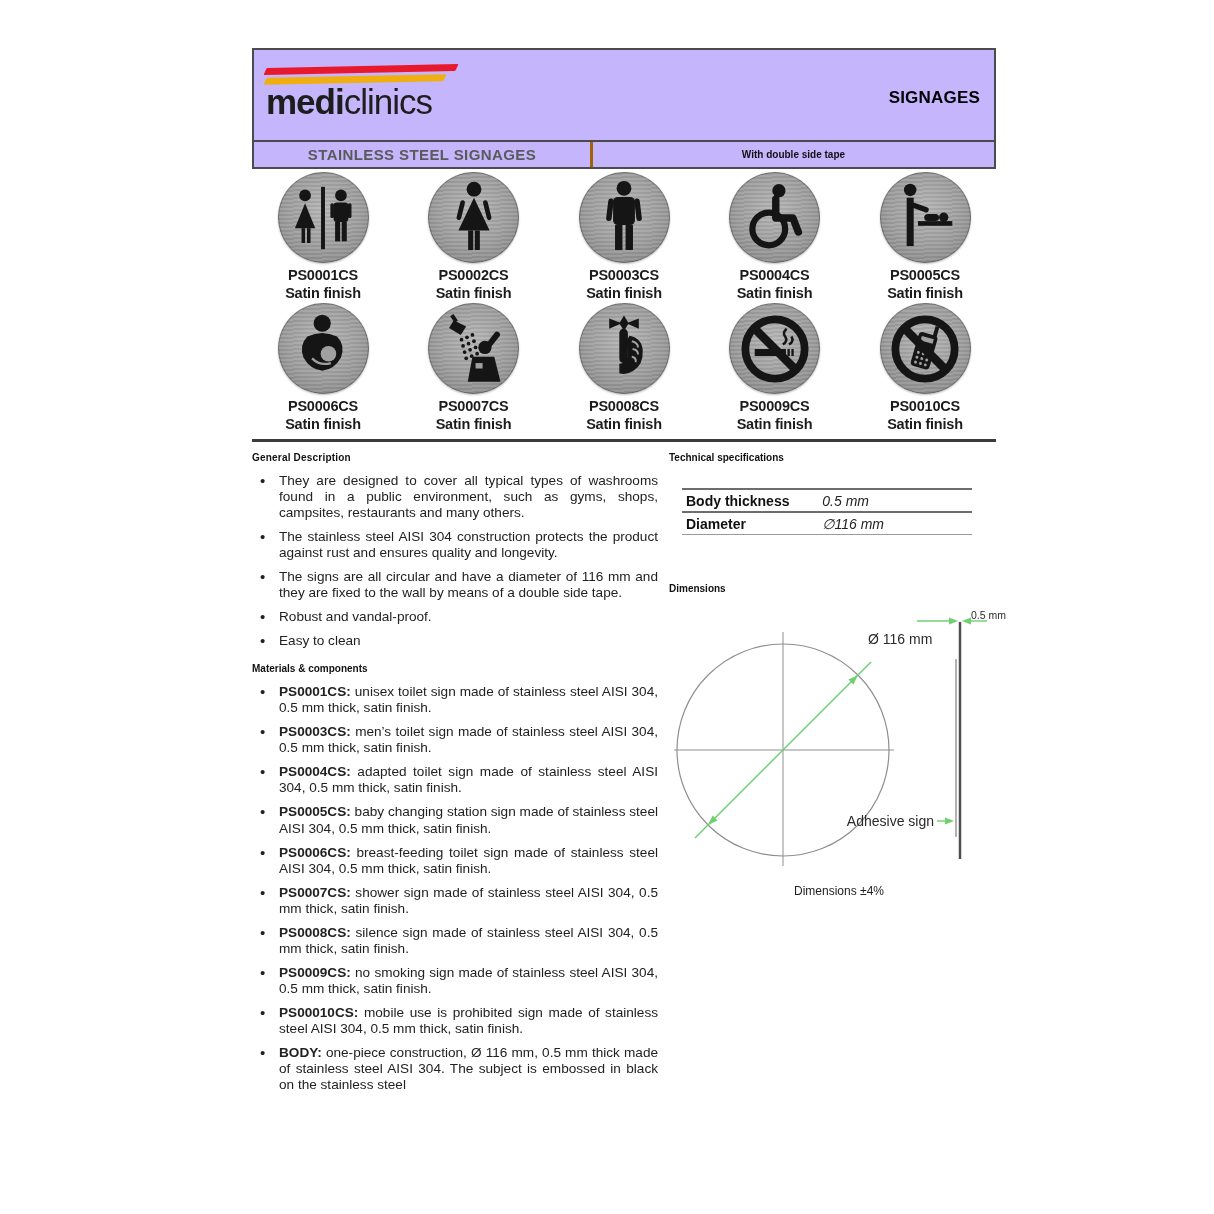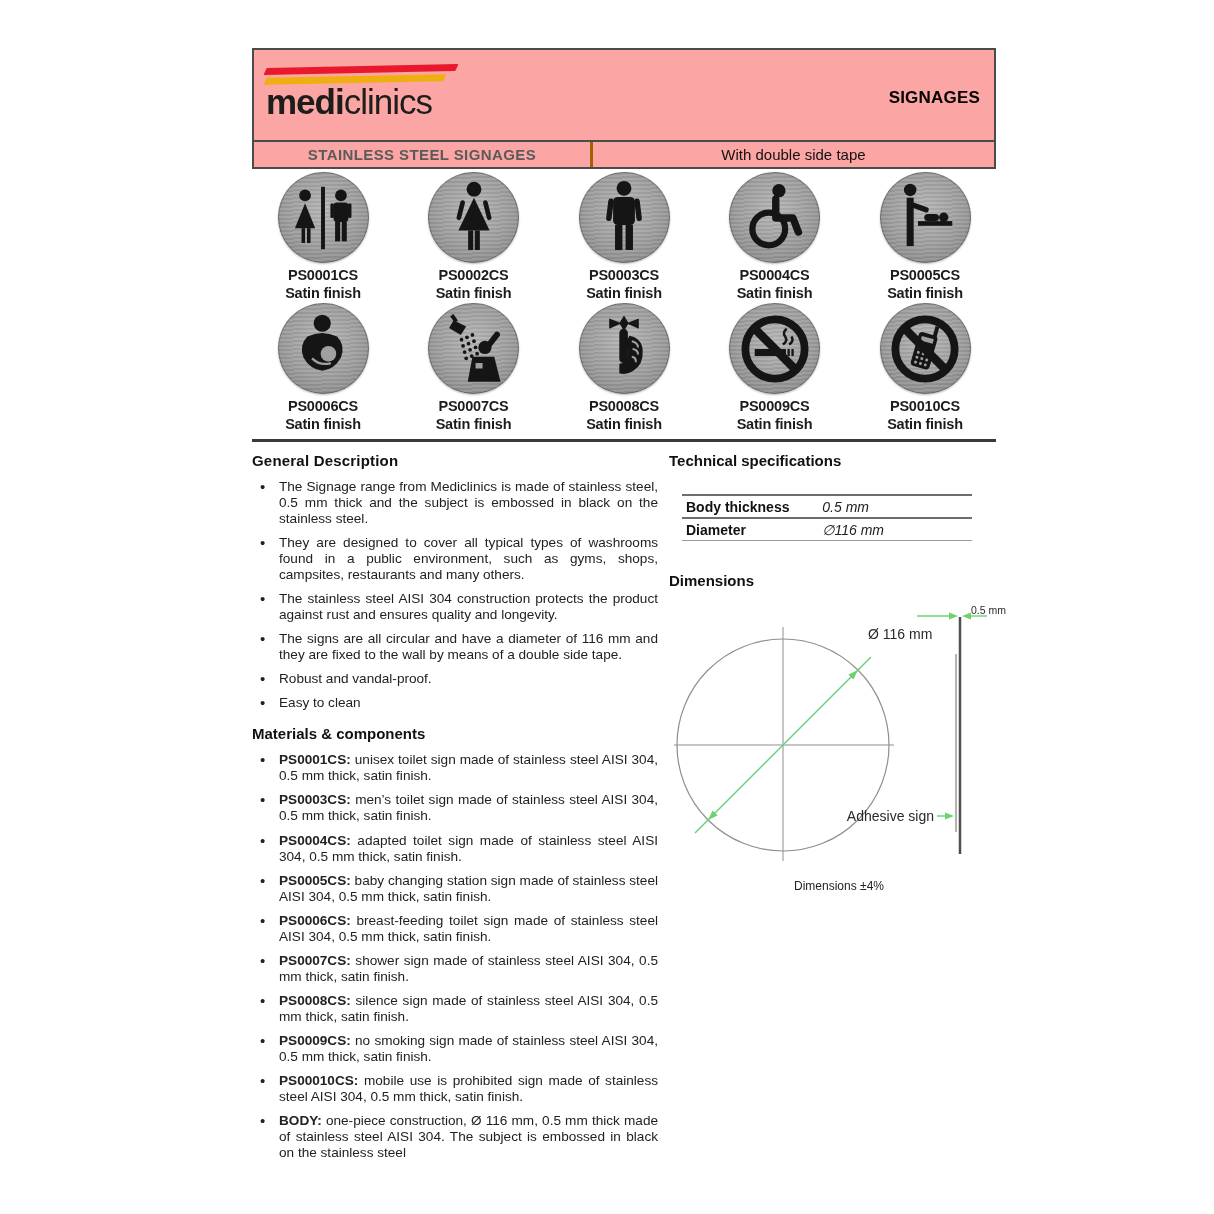--- a/index.html
+++ b/index.html
@@ -1,32 +1,32 @@
 <!DOCTYPE html>
 <html><head>
 <meta charset="utf-8">
 <style>
   * { margin:0; padding:0; box-sizing:border-box; }
   html,body { width:1214px; height:1214px; background:#ffffff; font-family:"Liberation Sans", sans-serif; color:#1c1c1c; }
   .page { position:relative; width:1214px; height:1214px; background:#fff; overflow:hidden; }
   .content { position:absolute; left:252px; top:48px; width:744px; }
 
   
-  .header-box { border:2px solid #4b4b4b; background:#fca5a5; }
+  .header-box { border:2px solid #4b4b4b; background:#c4b5fd; }
   .header-top { display:flex; justify-content:space-between; align-items:flex-start; height:90px; padding:8px 14px 0 12px; }
   .logo { width:200px; padding-top:8px; }
   .logo-stripe-red { width:190px; height:7px; background:#e8192c; transform:skewX(-25deg) rotate(-1.2deg); border-radius:1px; }
   .logo-stripe-yellow { width:178px; height:7px; background:#efaf10; transform:skewX(-25deg) rotate(-1.2deg); margin-top:3px; border-radius:1px; }
   .logo-text { font-size:35px; color:#1d1d1b; letter-spacing:-1px; margin-top:1px; line-height:1.05; }
   .logo-text .bold { font-weight:bold; }
   .page-title { font-size:17px; font-weight:bold; color:#000; margin-top:30px; letter-spacing:0.2px; }
   .header-cells { display:flex; border-top:2px solid #4b4b4b; height:27px; }
   .cell-left { flex:0 0 45.8%; border-right:3px solid #a16207; display:flex; align-items:center; justify-content:center;
                font-weight:bold; font-size:15px; color:#5a5a5a; letter-spacing:0.4px; }
-  .cell-right { flex:1; display:flex; align-items:center; justify-content:center; font-weight:normal; font-size:15px; color:#111; }
+  .cell-right { flex:1; display:flex; align-items:center; justify-content:center; font-weight:bold; font-size:10px; color:#111; }
 
   
   .grid { display:flex; justify-content:space-between; margin-top:3px; }
   .grid.second { margin-top:2px; }
   .card { width:142px; text-align:center; }
   .disc { width:91px; height:91px; margin:0 auto; border-radius:50%;
           background:
             repeating-linear-gradient(178deg, rgba(255,255,255,0.07) 0 2px, rgba(0,0,0,0.05) 2px 4px),
             radial-gradient(circle at 50% 42%, #b7b7b7, #9d9d9d 55%, #7e7e7e 100%);
           box-shadow: inset 0 0 0 1px rgba(0,0,0,0.25), 0 1px 2px rgba(0,0,0,0.25);
@@ -34,35 +34,35 @@
   .disc svg { width:78px; height:78px; }
   .pict { fill:#151515; }
   .code { font-size:14.5px; font-weight:bold; margin-top:4px; letter-spacing:-0.2px; }
   .finish { font-size:14.5px; font-weight:bold; margin-top:2px; letter-spacing:-0.2px; }
   .thick-rule { height:3px; background:#3a3a3a; margin-top:7px; }
 
   
   .columns { display:flex; margin-top:10px; }
   .col-left { width:406px; }
   .col-right { width:338px; margin-left:0; padding-left:11px; }
-  h3.sec { font-size:15px; font-weight:bold; color:#111; margin-bottom:10px; }
+  h3.sec { font-size:10px; font-weight:bold; color:#111; margin-bottom:10px; }
   .gd-head { letter-spacing:0.2px; }
   ul.blist { list-style:none; }
   ul.blist li { position:relative; padding-left:27px; margin-bottom:8px; font-size:13.6px; line-height:1.18; text-align:justify; color:#222; }
   ul.blist li::before { content:"•"; position:absolute; left:8px; top:-1px; font-size:15px; color:#222; }
   ul.blist li b { font-weight:bold; }
   .mat-head { margin-top:14px; margin-bottom:12px; }
 
   
   .spec-table { width:290px; margin:25px 0 0 13px; border-collapse:collapse; }
   .spec-table td { font-size:14px; padding:2.5px 0 2.5px 4px; border-top:2px solid #6d6d6d; }
   .spec-table tr:last-child td { border-bottom:1.5px solid #9a9a9a; }
   .spec-label { font-weight:bold; width:47%; color:#111; }
   .spec-value { font-style:italic; color:#222; }
-  .dim-head { margin-top:31px; margin-bottom:0; }
+  .dim-head { margin-top:48px; margin-bottom:0; }
 
   
   .diagram { position:relative; width:340px; height:272px; margin-top:8px; }
   .diagram svg { position:absolute; left:0; top:0; }
   .dlabel { position:absolute; font-size:14px; color:#2a2a2a; white-space:nowrap; }
   .lab-diam { left:199px; top:27px; }
   .lab-thick { left:302px; top:5px; font-size:10.5px; }
   .lab-tape { left:170px; top:209px; width:95px; text-align:right; }
   .tolerance { width:340px; text-align:center; font-size:12px; color:#222; margin-top:8px; }
 </style>
@@ -281,21 +281,20 @@
       </div>
     </div>
 
     <div class="thick-rule"></div>
 
     <div class="columns">
 
       <div class="col-left">
         <h3 class="sec gd-head">General  Description</h3>
         <ul class="blist">
-          <li>The Signage range from Mediclinics is made of stainless steel, 0.5 mm thick and the subject is embossed in black on the stainless steel.</li>
           <li>They are designed to cover all typical types of washrooms found in a public environment, such as gyms, shops, campsites, restaurants and many others.</li>
           <li>The stainless steel AISI 304 construction protects the product against rust and ensures quality and longevity.</li>
           <li>The signs are all circular and have a diameter of 116 mm and they are fixed to the wall by means of a double side tape.</li>
           <li>Robust and vandal-proof.</li>
           <li>Easy to clean</li>
         </ul>
 
         <h3 class="sec mat-head">Materials &amp; components</h3>
         <ul class="blist">
           <li><b>PS0001CS:</b><span> unisex toilet sign made of stainless steel AISI 304, 0.5 mm thick, satin finish.</span></li>

